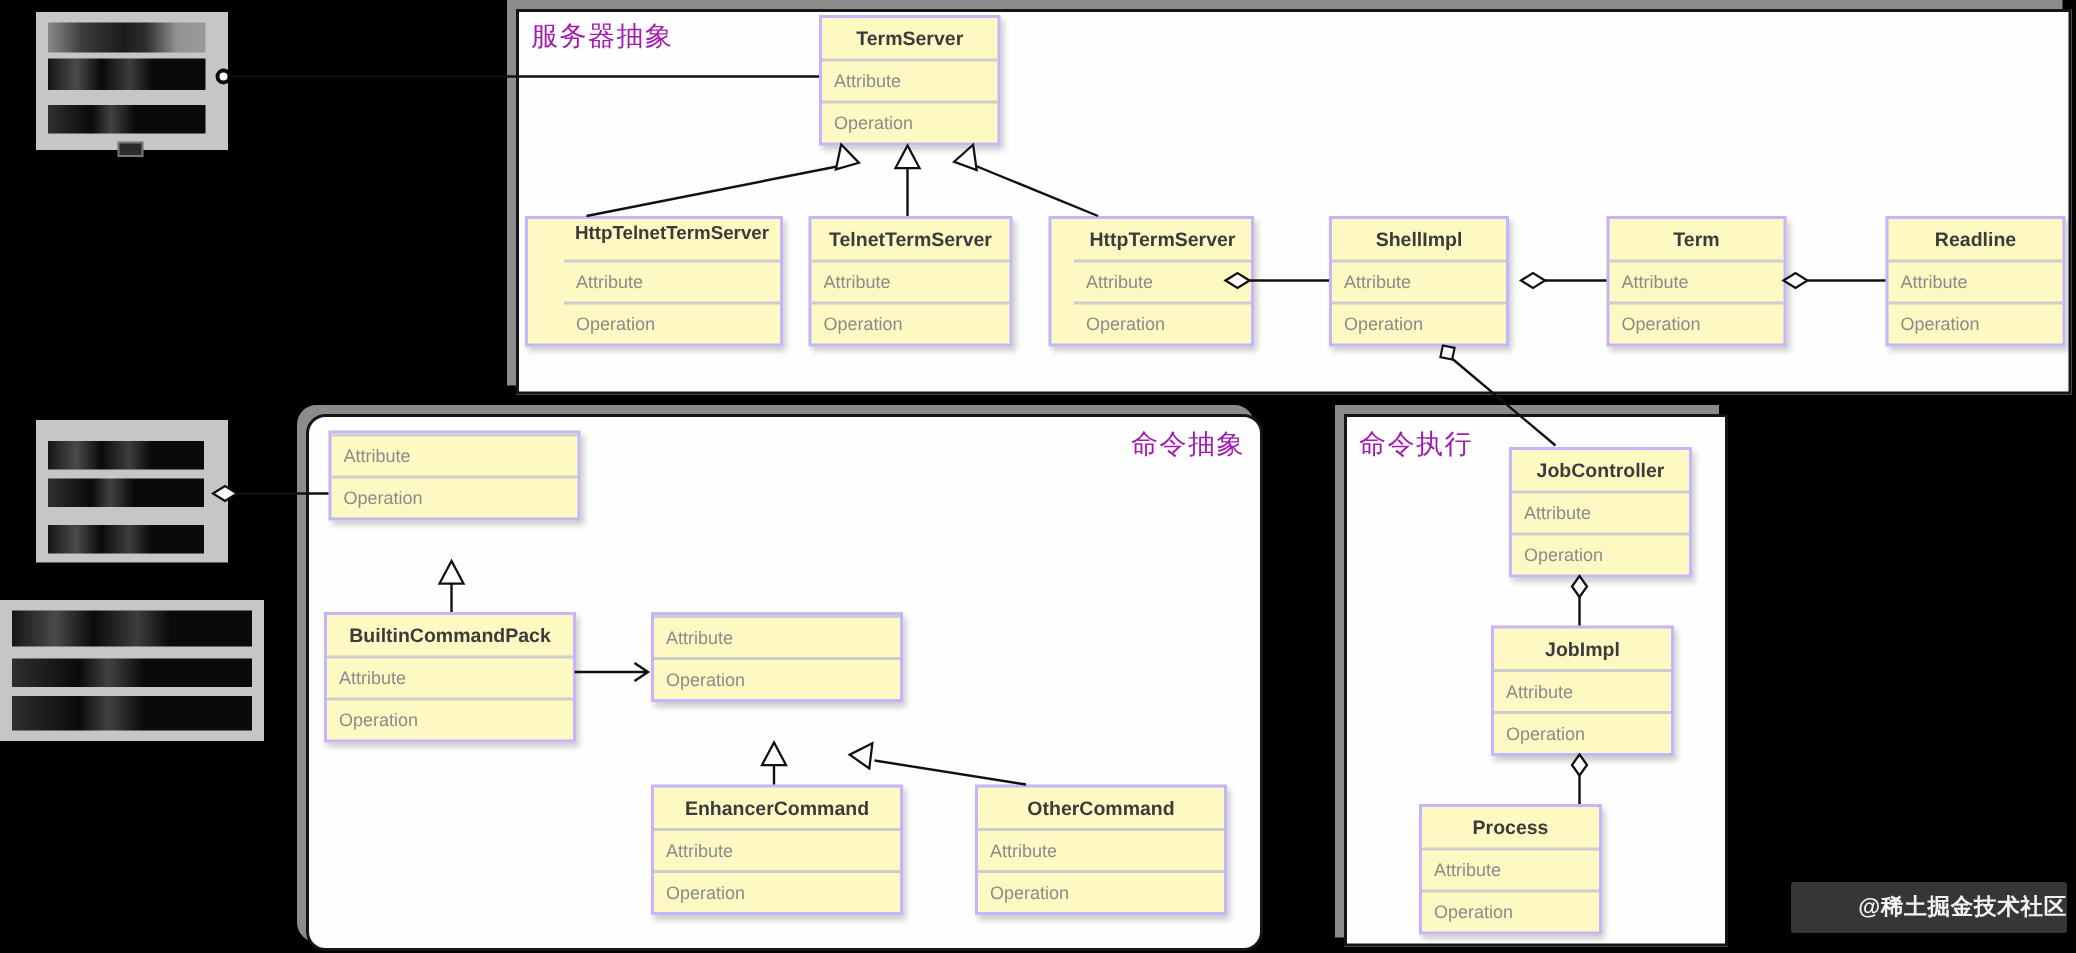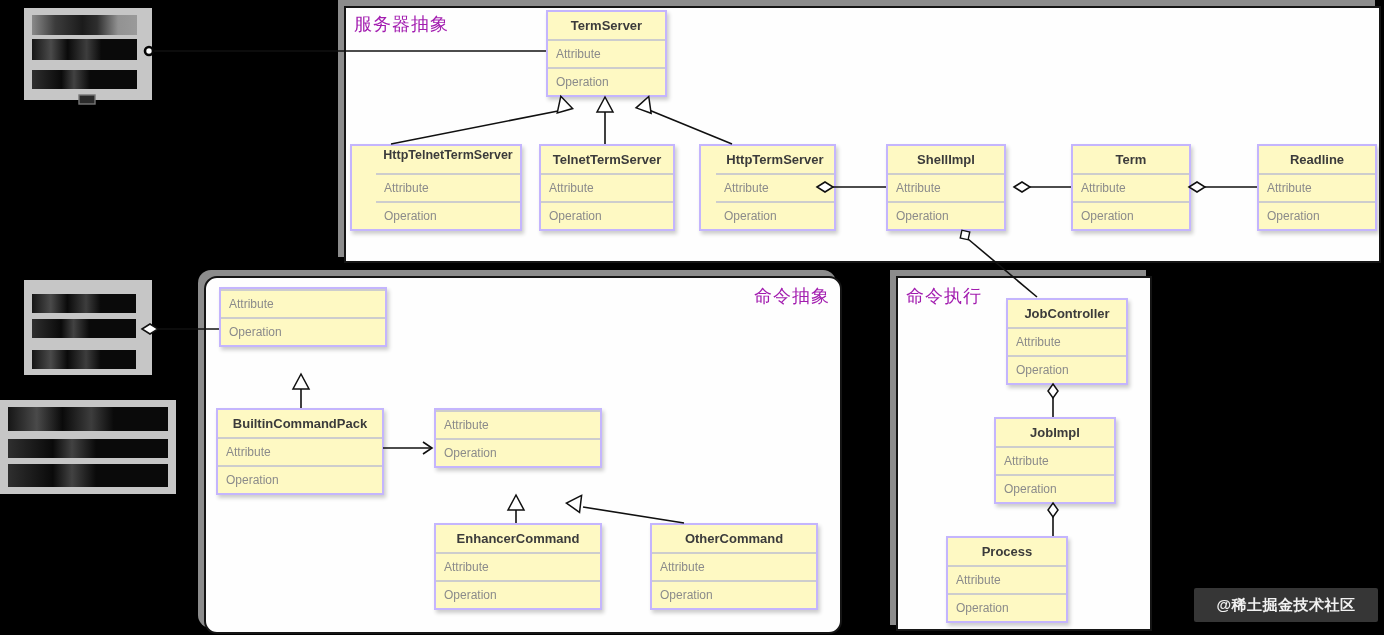--- a/index.html
+++ b/index.html
@@ -31,21 +31,21 @@
   
   .wires{position:absolute;left:0;top:0;z-index:30;pointer-events:none;}
   .wires line{stroke:#101010;stroke-width:1.6;}
   .wires polyline{fill:none;stroke:#101010;stroke-width:1.6;}
   .wires polygon{fill:#ffffff;stroke:#101010;stroke-width:1.5;}
   .wires circle{fill:#ffffff;stroke:#050505;stroke-width:2.6;}
   .wires rect{fill:#ffffff;stroke:#101010;stroke-width:1.4;}
 
   .wm{position:absolute;left:1194px;top:588px;width:184px;height:34px;z-index:40;
       background:rgba(58,58,58,.93);color:#f1f1f1;font-size:15px;font-weight:700;
-      line-height:34px;text-align:center;letter-spacing:.5px;border-radius:2px;}
+      line-height:34px;text-align:right;letter-spacing:.5px;border-radius:2px;}
 </style>
 </head>
 <body>
 
 <div class="stage">
 
   <div class="panel" style="left:344px;top:6px;width:1033px;height:253px;">
     <span class="ptitle" style="left:8px;top:4px;">服务器抽象</span>
   </div>
   <div class="panel" style="left:204px;top:276px;width:634px;height:354px;border-radius:13px;">

